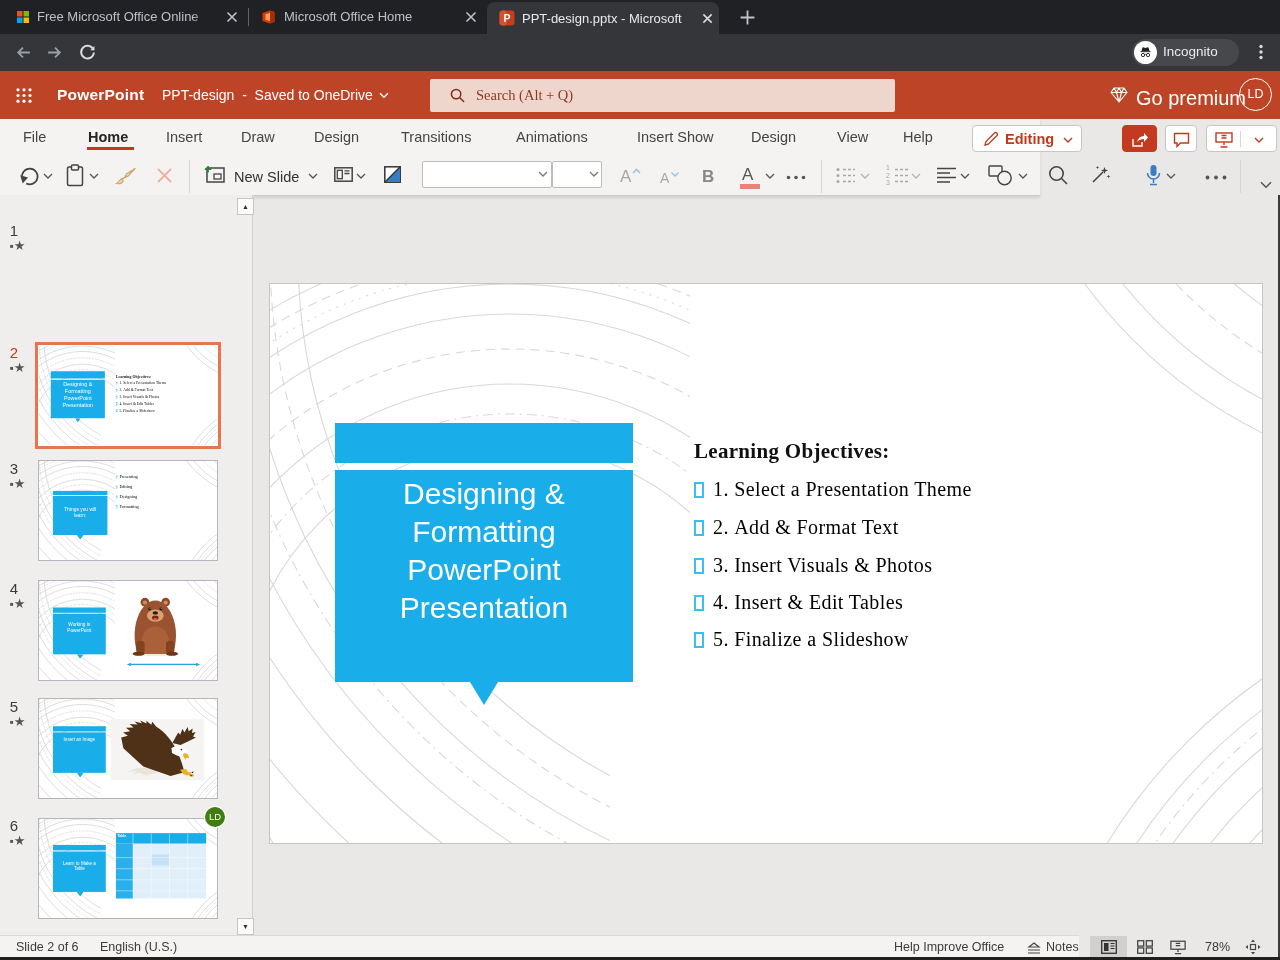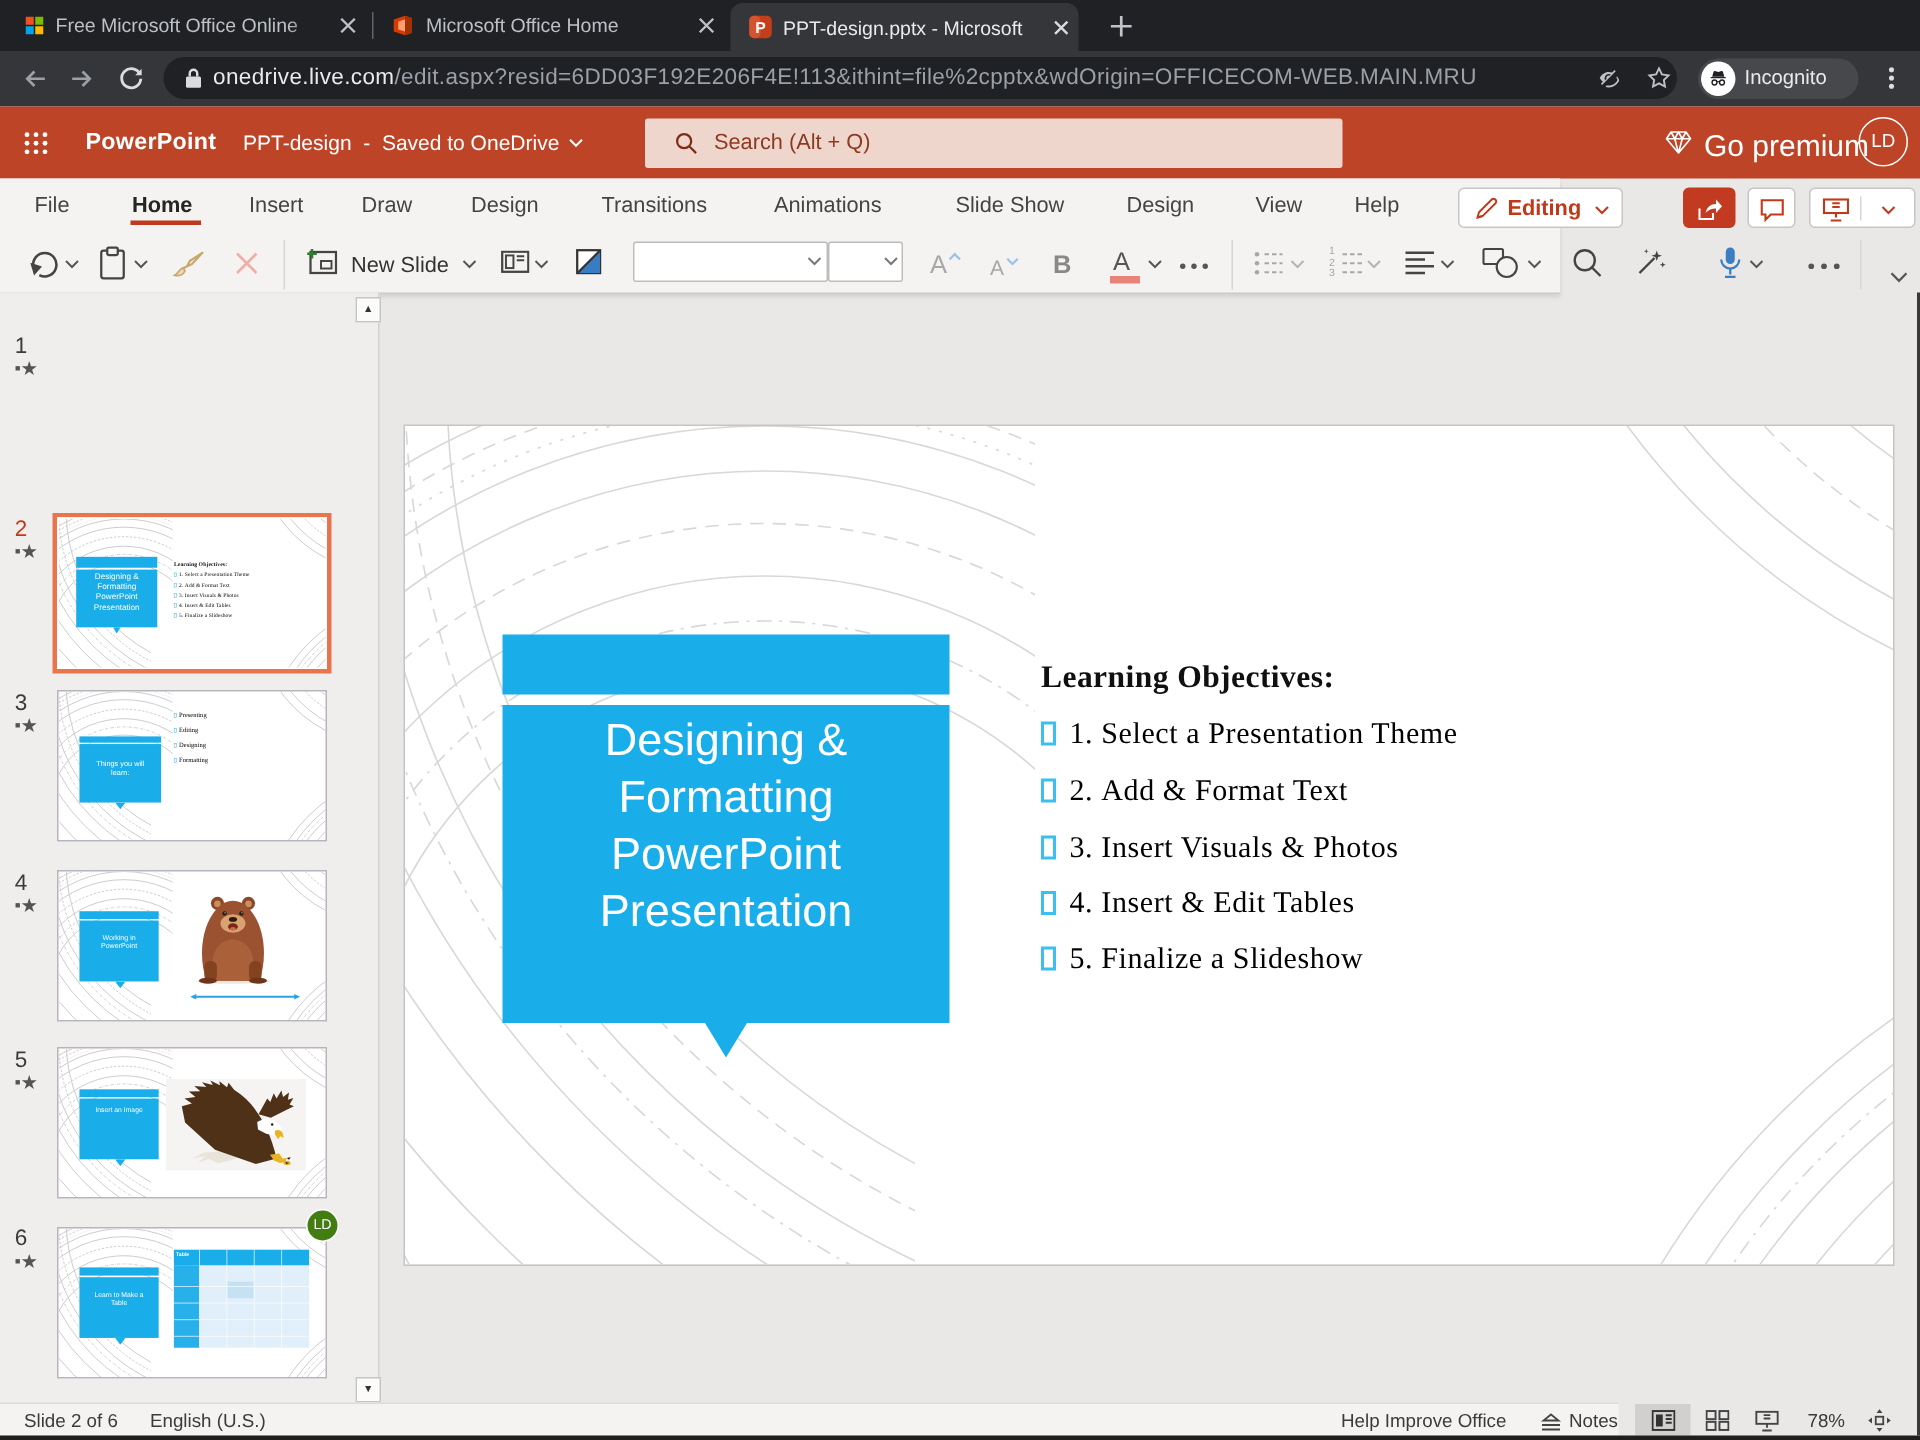--- a/index.html
+++ b/index.html
@@ -10,21 +10,21 @@
 #tabstrip { position:absolute; left:0; top:0; width:1280px; height:34px; background:#202124; }
 .tabtitle { font-size:13px; color:#bdc1c6; white-space:nowrap; overflow:hidden; }
 #tabactive { position:absolute; left:487px; top:2px; width:232px; height:32px; background:#35363A; border-radius:8px 8px 0 0; }
 
 #navbar { position:absolute; left:0; top:34px; width:1280px; height:37px; background:#35363A; }
 #urlpill { position:absolute; left:109px; top:4px; width:1009px; height:28px; background:#202124; border-radius:14px; }
 .navic { color:#9aa0a6; }
 #incog { position:absolute; left:1132px; top:5px; width:107px; height:27px; background:#47484c; border-radius:14px; }
 
 #pphead { position:absolute; left:0; top:71px; width:1280px; height:48px; background:#BD4427; color:#fff; }
-#searchpill { position:absolute; left:430px; top:8px; width:465px; height:33px; background:#EFD6CD; border-radius:2px; }
+#searchpill { position:absolute; left:430px; top:8px; width:465px; height:33px; background:#EFD6CD; border-radius:2px;font-family:Liberation Serif, serif; }
 
 #ribbon { position:absolute; left:0; top:119px; width:1040px; height:77px; background:#F5F3F2; border-bottom:1px solid #CCCAC8; box-shadow:0 2px 3px rgba(0,0,0,0.10); }
 .menuitem { position:absolute; top:10px; font-size:14.5px; color:#444; }
 .rbtn { position:absolute; top:6px; height:27px; border:1px solid #C8C6C4; border-radius:4px; background:#fff; }
 .ticon { position:absolute; top:46px; }
 
 #panel { position:absolute; left:0; top:195px; width:253px; height:740px; background:#EFEEED; border-right:1px solid #D2D1D0; }
 .thumb { position:absolute; left:38px; width:180px; height:101px; background:#fff; border:1px solid #B6B5BD; overflow:hidden; }
 .mini { position:absolute; left:0; top:0; width:992px; height:559px; transform:scale(0.18145); transform-origin:0 0; }
 .tnum { position:absolute; left:6px; width:16px; text-align:center; font-size:15px; color:#3b3b3b; }
@@ -87,33 +87,20 @@
   <svg class="abs navic" style="left:15px;top:10px" width="17" height="17" viewBox="0 0 16 16">
       <path d="M14 8H3M7.5 3.5L3 8l4.5 4.5" stroke="#9aa0a6" stroke-width="1.7" fill="none"></path>
     </svg>
   <svg class="abs navic" style="left:46px;top:10px" width="17" height="17" viewBox="0 0 16 16">
       <path d="M2 8h11M8.5 3.5L13 8l-4.5 4.5" stroke="#9aa0a6" stroke-width="1.7" fill="none"></path>
     </svg>
   <svg class="abs navic" style="left:79px;top:10px" width="17" height="17" viewBox="0 0 16 16">
       <path d="M13.6 5.5A6 6 0 1 0 14 8" stroke="#dadce0" stroke-width="1.8" fill="none"></path>
       <path d="M14.5 1.8v4h-4z" fill="#dadce0"></path>
     </svg>
-  <div id="urlpill">
-    <svg class="abs" style="left:14px;top:7px" width="12" height="14" viewBox="0 0 12 14">
-        <rect x="1" y="6" width="10" height="7.5" rx="1" fill="#dadce0"></rect>
-        <path d="M3.5 6V4a2.5 2.5 0 0 1 5 0v2" stroke="#dadce0" stroke-width="1.6" fill="none"></path>
-      </svg>
-    <div class="abs" style="left:33px;top:5px;font-size:15px;letter-spacing:0.25px;color:#E8EAED;white-space:nowrap">onedrive.live.com<span style="color:#9aa0a6">/edit.aspx?resid=6DD03F192E206F4E!113&amp;ithint=file%2cpptx&amp;wdOrigin=OFFICECOM-WEB.MAIN.MRU</span></div>
-    <svg class="abs" style="left:955px;top:6px" width="17" height="16" viewBox="0 0 24 24">
-        <path d="M12 6c-4 0-7.3 2.4-9 6 .7 1.5 1.8 2.8 3.1 3.8l-2 2 1.2 1.2L19 5.3 17.8 4l-2.5 2.5C14.3 6.2 13.2 6 12 6zm0 2c.8 0 1.5.2 2.1.5l-1.2 1.2A2.5 2.5 0 0 0 9.7 12.9l-1.5 1.5A4.5 4.5 0 0 1 12 8zm8.9 2.2l-1.4 1.4c.5.7 1 1.5 1.3 2.4-1.6 3.4-5 5.5-8.8 5.5-.6 0-1.2-.1-1.8-.2l-1.6 1.6c1.1.3 2.2.5 3.4.5 4.6 0 8.6-2.9 10.5-7-.4-1.6-1.3-3-2.6-4.2z" fill="#bdc1c6"></path>
-      </svg>
-    <svg class="abs" style="left:988px;top:5px" width="18" height="18" viewBox="0 0 24 24">
-        <path d="M12 3.5l2.6 5.3 5.9.9-4.2 4.1 1 5.8-5.3-2.8-5.3 2.8 1-5.8L3.5 9.7l5.9-.9z" fill="none" stroke="#bdc1c6" stroke-width="1.7"></path>
-      </svg>
-  </div>
   <div id="incog">
     <div class="abs" style="left:2px;top:2px;width:23px;height:23px;border-radius:50%;background:#fff"></div>
     <svg class="abs" style="left:6px;top:6px" width="15" height="15" viewBox="0 0 24 24" fill="#202124">
         <path d="M4 10h16v1.5H4z"></path>
         <path d="M7 4.5L5.5 9.8h13L17 4.5c-.2-.7-.9-1-1.6-.8L12 4.8 8.6 3.7c-.7-.2-1.4.1-1.6.8z"></path>
         <circle cx="8" cy="16" r="2.6" fill="none" stroke="#202124" stroke-width="1.5"></circle>
         <circle cx="16" cy="16" r="2.6" fill="none" stroke="#202124" stroke-width="1.5"></circle>
         <path d="M10.5 15.5c1-.7 2-.7 3 0" fill="none" stroke="#202124" stroke-width="1.3"></path>
       </svg>
     <div class="abs" style="left:31px;top:5px;font-size:13.5px;color:#E8EAED">Incognito</div>
@@ -156,21 +143,21 @@
 </div>
 <div id="ribbon">
   <div class="menuitem" style="left:23px">File</div>
   <div class="menuitem" style="left:88px;font-weight:bold;color:#252525">Home</div>
   <div class="abs" style="left:87px;top:28px;width:47px;height:3px;background:#C0391F"></div>
   <div class="menuitem" style="left:166px">Insert</div>
   <div class="menuitem" style="left:241px">Draw</div>
   <div class="menuitem" style="left:314px">Design</div>
   <div class="menuitem" style="left:401px">Transitions</div>
   <div class="menuitem" style="left:516px">Animations</div>
-  <div class="menuitem" style="left:637px">Slide Show</div>
+  <div class="menuitem" style="left:637px">Insert Show</div>
   <div class="menuitem" style="left:751px">Design</div>
   <div class="menuitem" style="left:837px">View</div>
   <div class="menuitem" style="left:903px">Help</div>
 
   <div class="rbtn" style="left:972px;width:110px">
     <svg class="abs" style="left:10px;top:5px" width="16" height="16" viewBox="0 0 16 16">
         <path d="M2 14l1-3.5L11.5 2a1.6 1.6 0 0 1 2.3 0l.2.2a1.6 1.6 0 0 1 0 2.3L5.5 13z" fill="none" stroke="#C0391B" stroke-width="1.3"></path>
         <path d="M2 14l3.5-1" stroke="#C0391B" stroke-width="1.3"></path>
       </svg>
     <div class="abs" style="left:32px;top:5px;font-size:14.5px;font-weight:bold;color:#C0391B">Editing</div>

